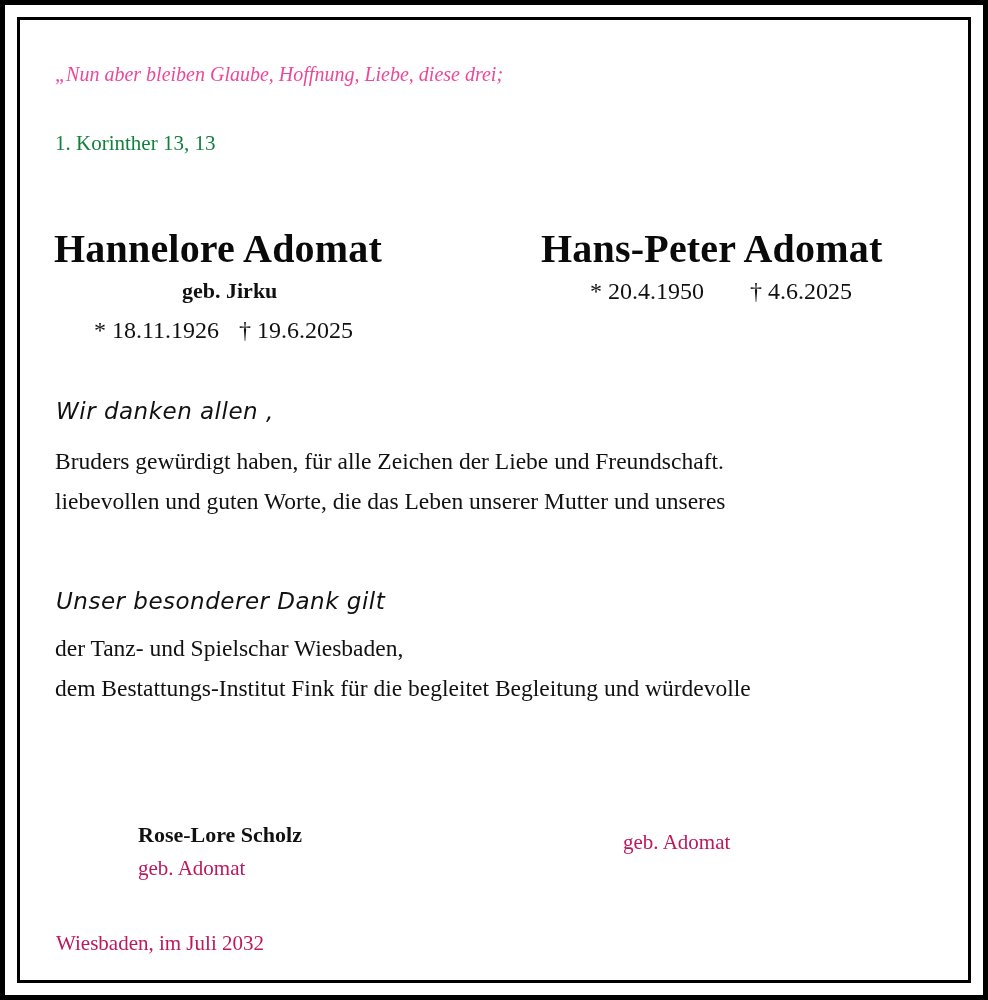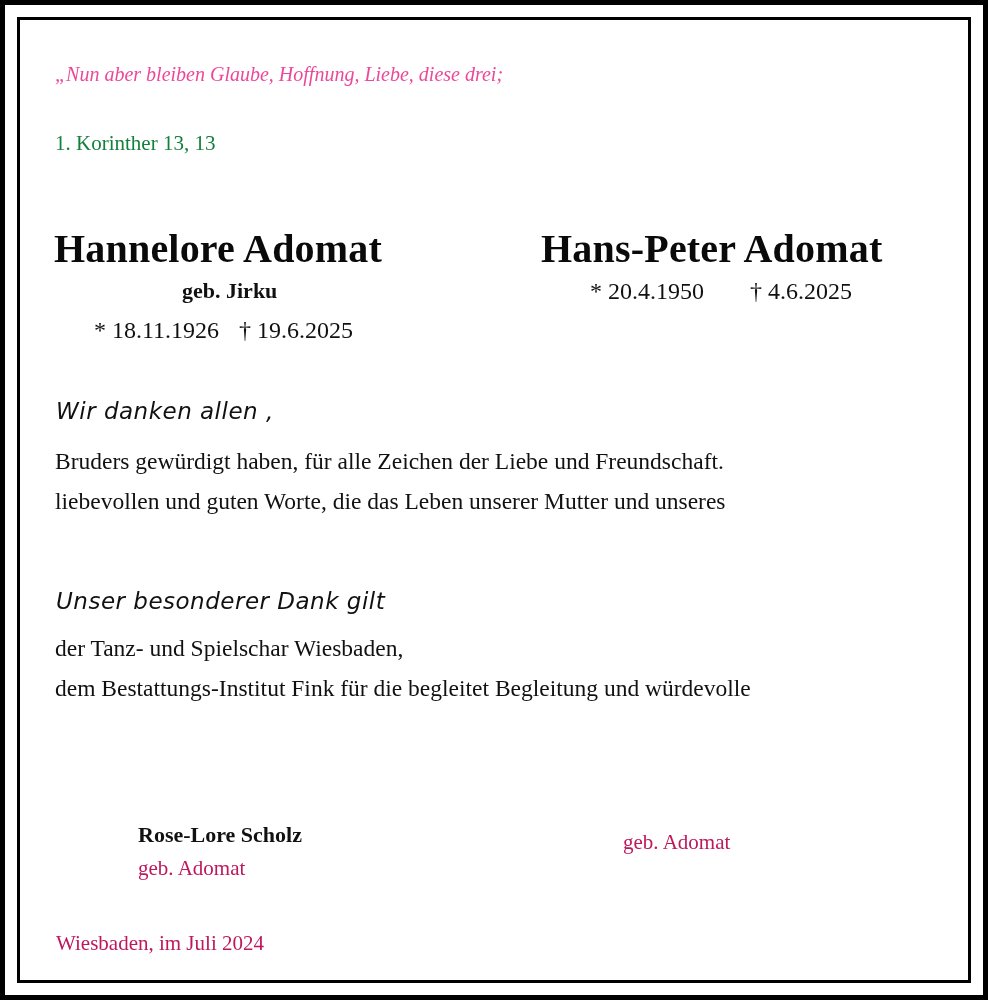--- a/index.html
+++ b/index.html
@@ -60,13 +60,13 @@
 </div>
 
 <div class="abs" style="left:129px; top:822px;margin-left:9px;">
   <div class="sig-name">Rose-Lore Scholz</div>
   <div class="sig-sub" style="margin-top:8px;">geb. Adomat</div>
 </div>
 <div class="abs" style="left:623px; top:822px;">
   <div class="sig-sub" style="margin-top:8px;">geb. Adomat</div>
 </div>
 
-<div class="abs sig-sub" style="left:56px; top:931px;">Wiesbaden, im Juli 2024</div>
+<div class="abs sig-sub" style="left:56px; top:931px;">Wiesbaden, im Juli 2032</div>
 
 </body></html>

